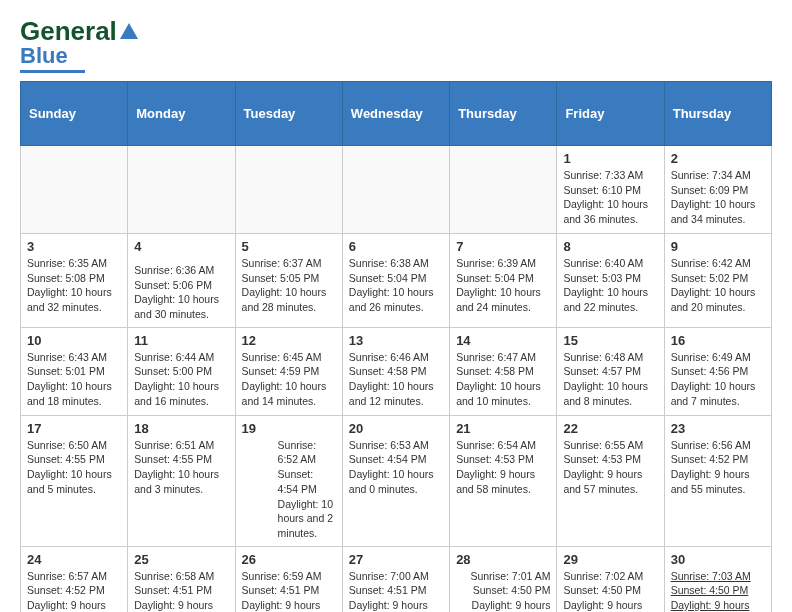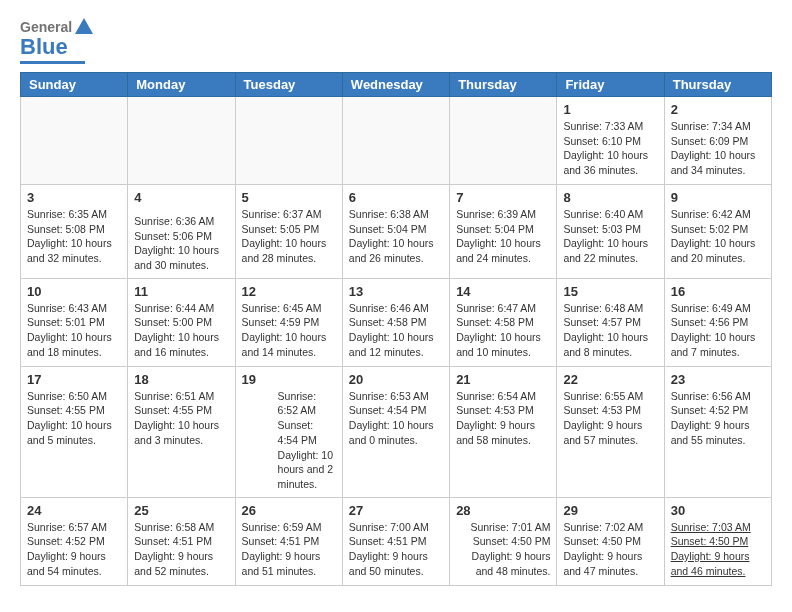--- a/index.html
+++ b/index.html
@@ -37,21 +37,21 @@
       width: 100%;
       border-collapse: collapse;
       padding: 0 10px;
       margin: 0 10px;
       width: calc(100% - 20px);
     }
     .calendar th {
       background: #3a7abf;
       color: #fff;
       text-align: left;
-      padding: 4px 8px;
+      padding: 24px 8px;
       font-size: 13px;
       border: 1px solid #2d6aa0;
     }
     .calendar td {
       border: 1px solid #ccc;
       vertical-align: top;
       padding: 5px 6px;
       font-size: 11px;
       color: #333;
       height: 88px;
@@ -75,21 +75,21 @@
     .calendar-wrapper {
       padding: 0 10px 10px 10px;
     }
   </style>
 </head>
 <body>
 
 <div class="header">
   <div class="logo">
     <div style="display:flex;align-items:center;">
-      <span style="font-size:14px;font-weight:bold;color:#737373;">General</span>
+      <span style="font-size:26px;font-weight:bold;color:#14532d;">General</span>
       <svg width="22" height="22" viewBox="0 0 22 22" style="margin-left:1px;">
         <polygon points="11,2 20,18 2,18" fill="#3a7abf"></polygon>
       </svg>
     </div>
     <div style="display:flex;align-items:center;margin-top:-4px;">
       <span style="font-size:22px;font-weight:bold;color:#3a7abf;">Blue</span>
     </div>
     <div style="width:65px;height:3px;background:#3a7abf;margin-top:1px;"></div>
   </div>
   <div class="title-block">

